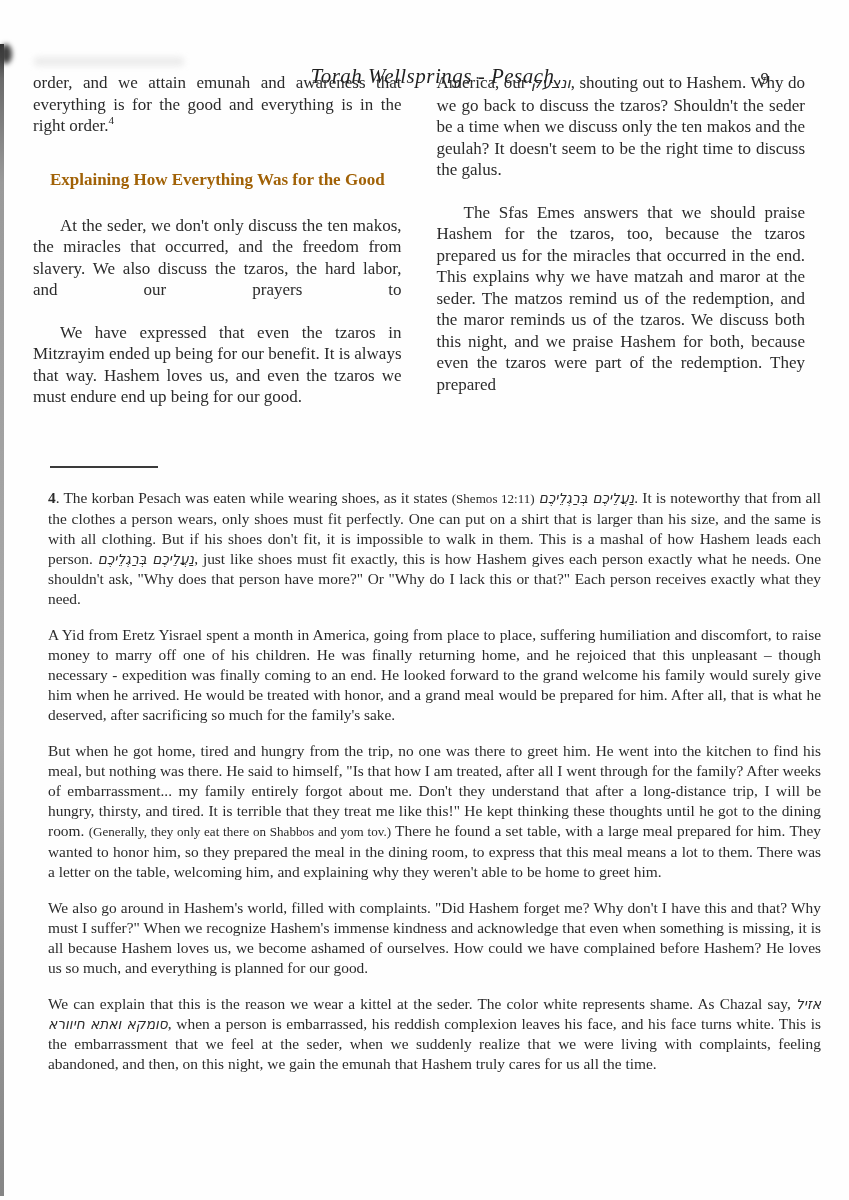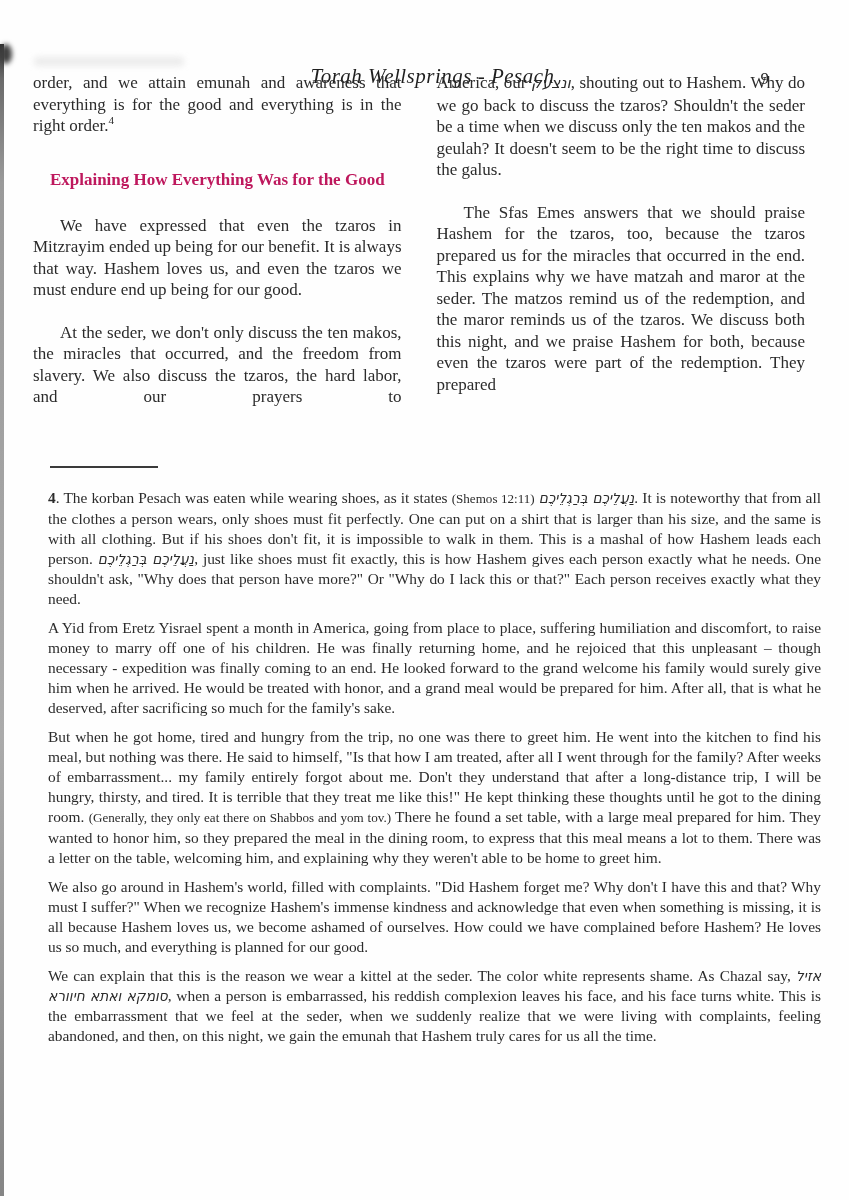--- a/index.html
+++ b/index.html
@@ -21,25 +21,25 @@
   
   .page-header{position:absolute;top:32px;left:16px;right:0;height:30px;margin-top:32px;}
   .header-title{text-align:center;font-style:italic;font-size:21px;letter-spacing:.5px;color:#1f1f1f;}
   .page-number{position:absolute;right:80px;top:5px;font-size:17px;color:#2b2b2b;}
   
   .columns{position:absolute;left:33px;top:72px;width:772px;display:flex;gap:35px;}
   .col{flex:1;font-size:17px;line-height:21.5px;text-align:justify;}
   .para{margin:0 0 21px 0;}
   .para.indent{text-indent:27px;}
   .para.cont{text-align-last:justify;}
-  .col-heading{font-size:17px;font-weight:700;text-align:center;margin:32px 6px 24px;line-height:22px;color:#be185d;}
+  .col-heading{font-size:17px;font-weight:700;text-align:center;margin:32px 6px 24px;line-height:22px;color:#a16207;}
   
   .footnotes{position:absolute;left:48px;top:466px;width:773px;}
   .footnote-rule{width:108px;border-top:2px solid #3a3a3a;margin:0 0 20px 2px;}
-  .footnotes .para{font-size:15.4px;line-height:20px;margin:9px 0 9px;text-align:justify;text-indent:0;}
+  .footnotes .para{font-size:15.4px;line-height:20px;margin:16px 0 9px;text-align:justify;text-indent:0;}
   
   .b{font-weight:700;}
   .i{}
   .sm{font-size:.85em;}
   .he{font-family:"DejaVu Sans",sans-serif;font-size:.9em;font-style:italic;}
   .sup{vertical-align:super;font-size:.65em;line-height:0;}
 </style>
 </head>
 <body>
 
@@ -50,22 +50,22 @@
 
   <header class="page-header">
     <div class="header-title">Torah Wellsprings - Pesach</div>
     <div class="page-number">9</div>
   </header>
 
   <main class="columns">
     <div class="col">
         <p class="para"><span>order, and we attain emunah and awareness that everything is for the good and everything is in the right order.</span><span class="sup">4</span></p>
         <h2 class="col-heading">Explaining How Everything Was for the Good</h2>
+        <p class="para indent cont"><span>At the seder, we don't only discuss the ten makos, the miracles that occurred, and the freedom from slavery. We also discuss the </span><span class="i">tzaros</span><span>, the hard labor, and our prayers to</span></p>
         <p class="para indent"><span>We have expressed that even the tzaros in Mitzrayim ended up being for our benefit. It is always that way. Hashem loves us, and even the tzaros we must endure end up being for our good.</span></p>
-        <p class="para indent cont"><span>At the seder, we don't only discuss the ten makos, the miracles that occurred, and the freedom from slavery. We also discuss the </span><span class="i">tzaros</span><span>, the hard labor, and our prayers to</span></p>
       </div>
     <div class="col">
         <p class="para"><span>America, our </span><span class="he">ונצעק</span><span>, shouting out to Hashem. Why do we go back to discuss the </span><span class="i">tzaros</span><span>? Shouldn't the seder be a time when we discuss only the ten makos and the geulah? It doesn't seem to be the right time to discuss the galus.</span></p>
         <p class="para indent cont"><span>The Sfas Emes answers that we should praise Hashem for the </span><span class="i">tzaros</span><span>, too, because the </span><span class="i">tzaros</span><span> prepared us for the miracles that occurred in the end. This explains why we have matzah and maror at the seder. The matzos remind us of the redemption, and the maror reminds us of the tzaros. We discuss both this night, and we praise Hashem for both, because even the </span><span class="i">tzaros</span><span> were part of the redemption. They prepared</span></p>
       </div>
   </main>
 
   <footer class="footnotes">
     <div class="footnote-rule"></div>
     <div>

